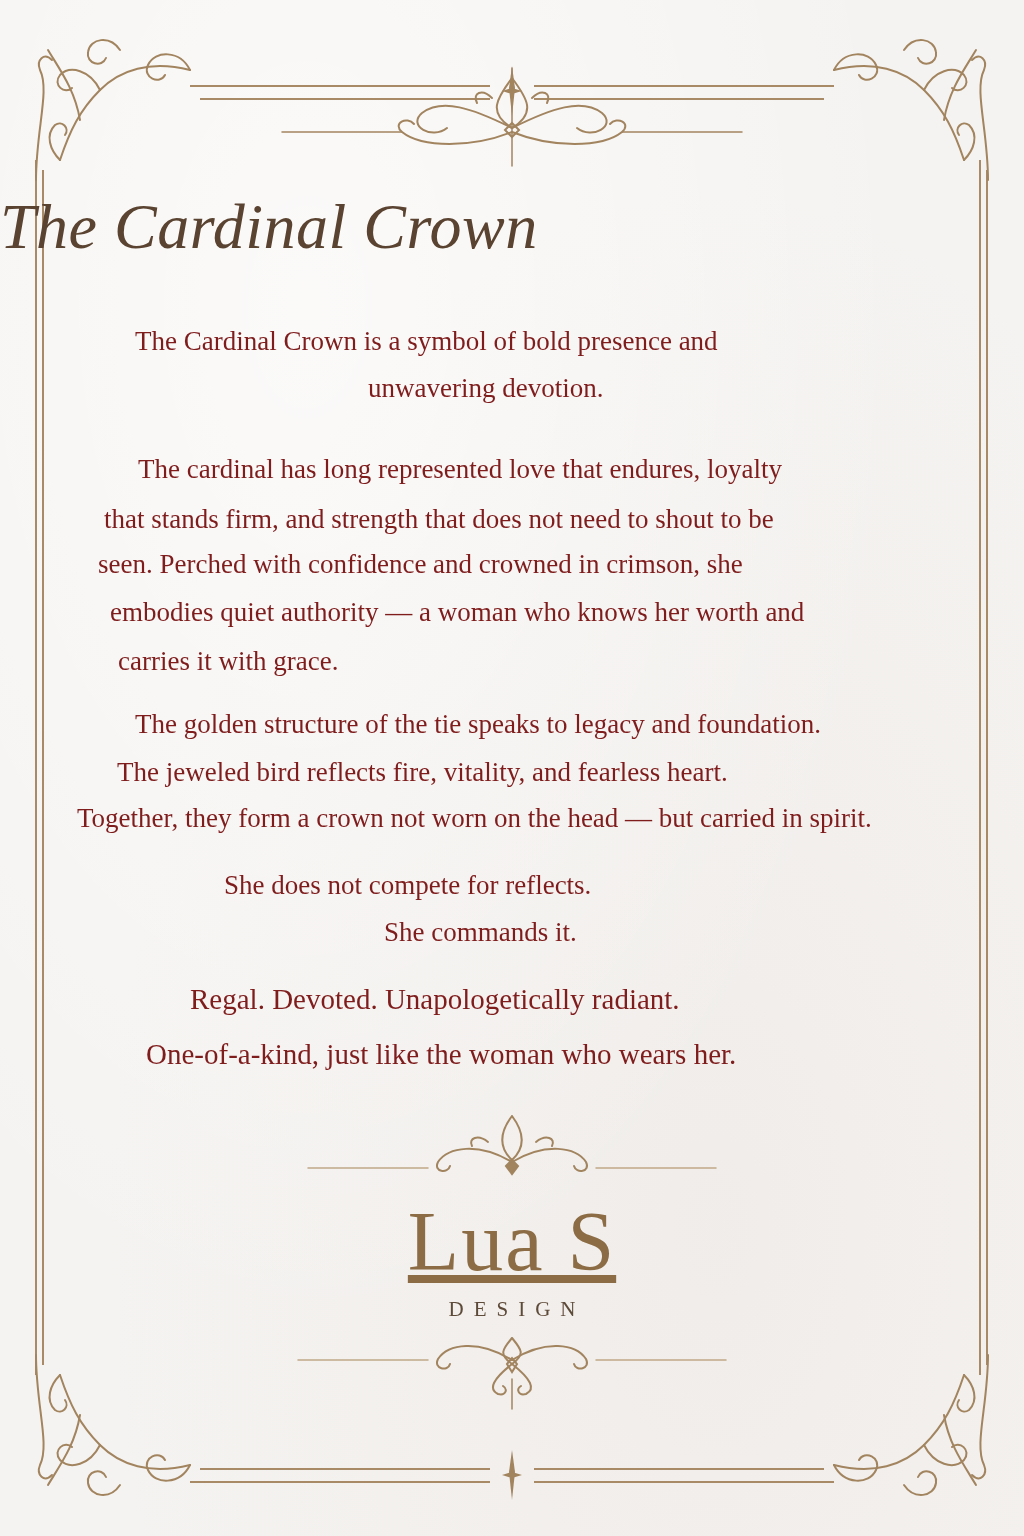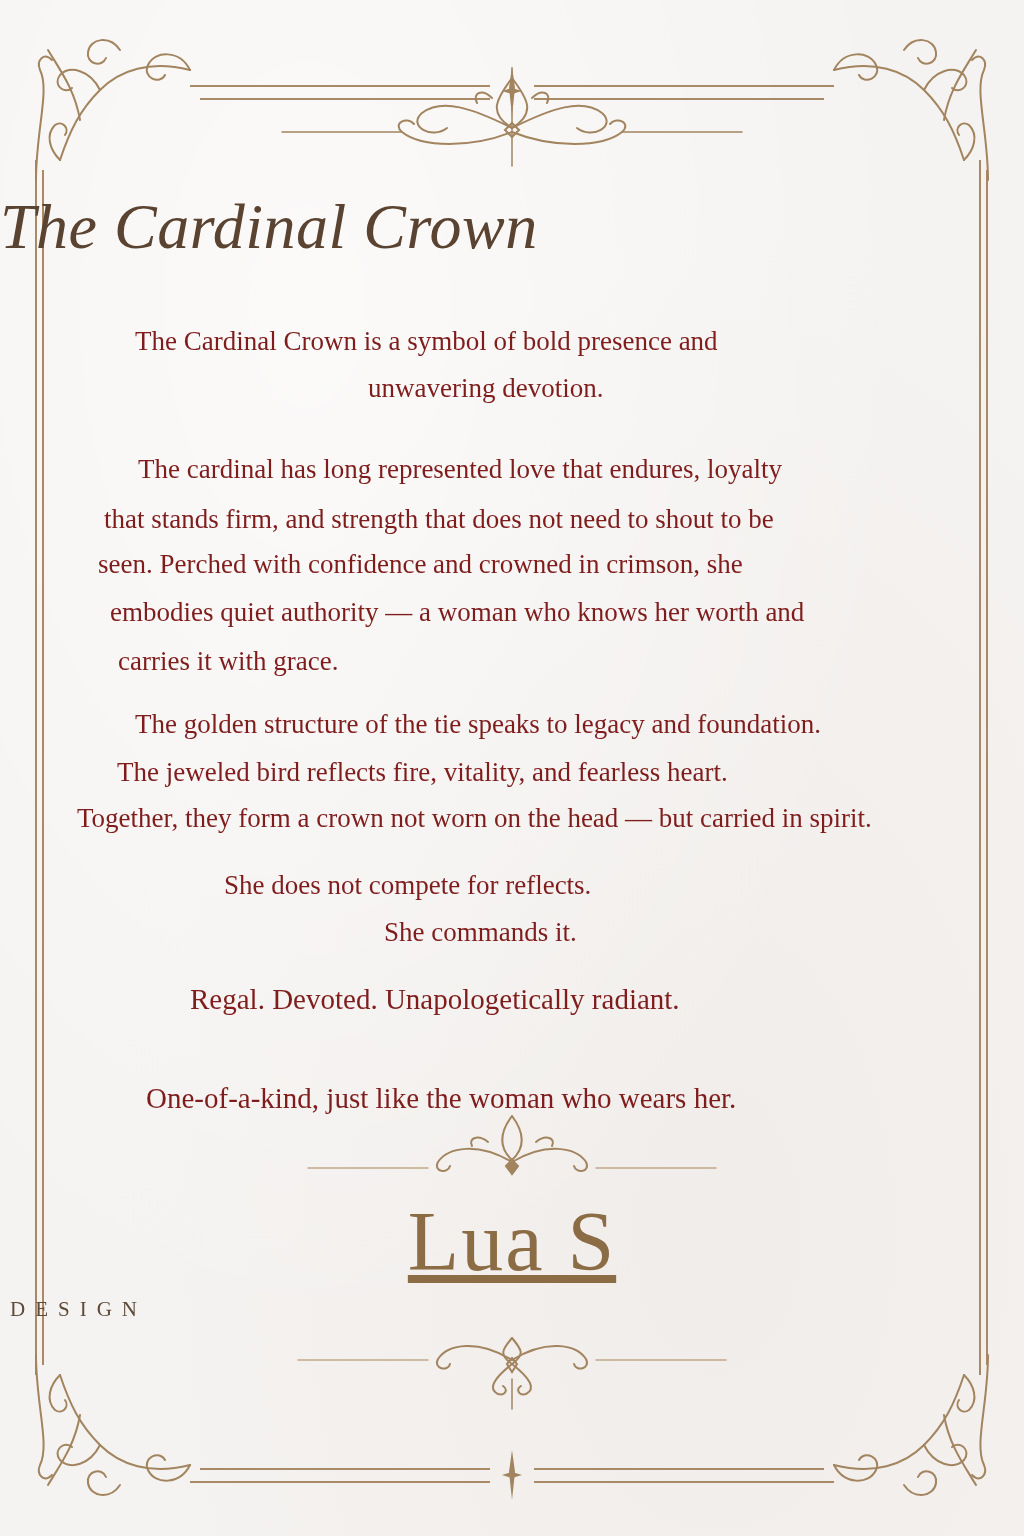--- a/index.html
+++ b/index.html
@@ -9,21 +9,21 @@
     radial-gradient(ellipse at 70% 80%, rgba(235,230,226,.5), transparent 60%),
     #f5f3f1;}
   .vline{position:absolute;width:1.6px;background:#a88a66;}
   .hline{position:absolute;height:1.6px;background:#a88a66;}
   svg.orn{position:absolute;overflow:visible;}
   .orn path,.orn circle{fill:none;stroke:#a2845f;stroke-width:2;stroke-linecap:round;}
   .orn .fill{fill:#a2845f;stroke:none;}
   .title{position:absolute;left:0;right:0;top:190px;text-align:left;font-style:italic;font-size:64px;color:#5a4330;letter-spacing:0.5px;}
   .line{position:absolute;white-space:nowrap;font-size:27px;color:#7f1d1d;}
   .logo{position:absolute;left:0;right:0;top:1193px;text-align:center;font-size:84px;color:#8c6c44;letter-spacing:2px;text-decoration:underline;}
-  .logo-sub{position:absolute;left:0;right:0;top:1297px;font-size:21px;color:#5e4a38;letter-spacing:10px;padding-left:10px;}
+  .logo-sub{position:absolute;left:0;right:0;top:1297px;text-align:center;font-size:21px;color:#5e4a38;letter-spacing:10px;padding-left:10px;}
 </style>
 </head>
 <body>
 
 <div class="paper"></div>
 
 <div>
   <div class="vline" style="left:35px;top:160px;height:1215px;"></div>
   <div class="vline" style="left:42px;top:170px;height:1195px;"></div>
   <div class="vline" style="left:979px;top:160px;height:1215px;"></div>
@@ -113,21 +113,21 @@
   <div class="line" style="left:118px;top:646px;">carries it with grace.</div>
 
   <div class="line" style="left:135px;top:709px;">The golden structure of the tie speaks to legacy and foundation.</div>
   <div class="line" style="left:98px;top:757px;margin-left:19px;">The jeweled bird reflects fire, vitality, and fearless heart.</div>
   <div class="line" style="left:77px;top:803px;text-align:center;">Together, they form a crown not worn on the head — but carried in spirit.</div>
 
   <div class="line" style="left:224px;top:870px;">She does not compete for reflects.</div>
   <div class="line" style="left:384px;top:917px;">She commands it.</div>
 
   <div class="line" style="left:190px;top:983px;font-size:29px;text-align:center;">Regal. Devoted. Unapologetically radiant.</div>
-  <div class="line" style="left:146px;top:1038px;font-size:29px;margin-top:44px;">One-of-a-kind, just like the woman who wears her.</div>
+  <div class="line" style="left:146px;top:1038px;font-size:29px;">One-of-a-kind, just like the woman who wears her.</div>
 </div>
 
 <svg class="orn" style="left:308px;top:1112px;" width="408" height="64" viewBox="0 0 408 64">
   <path d="M0 56 L120 56" style="stroke-width:1.5;stroke:#c0a888"></path>
   <path d="M288 56 L408 56" style="stroke-width:1.5;stroke:#c0a888"></path>
   <path d="M204 4 C192 20 190 35 204 48 C218 35 216 20 204 4"></path>
   <path d="M204 50 C170 30 140 35 130 50 C125 60 140 62 142 54"></path>
   <path d="M204 50 C238 30 268 35 278 50 C283 60 268 62 266 54"></path>
   <path d="M180 30 C170 22 160 26 164 34"></path>
   <path d="M228 30 C238 22 248 26 244 34"></path>

